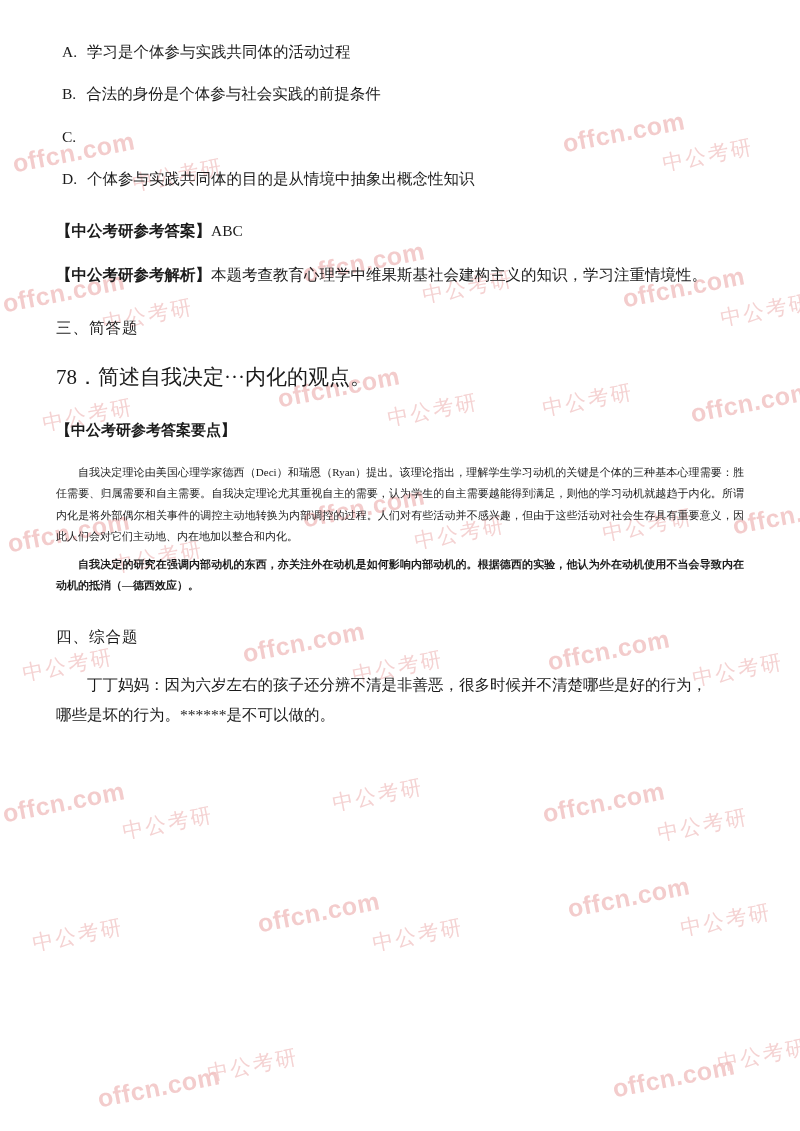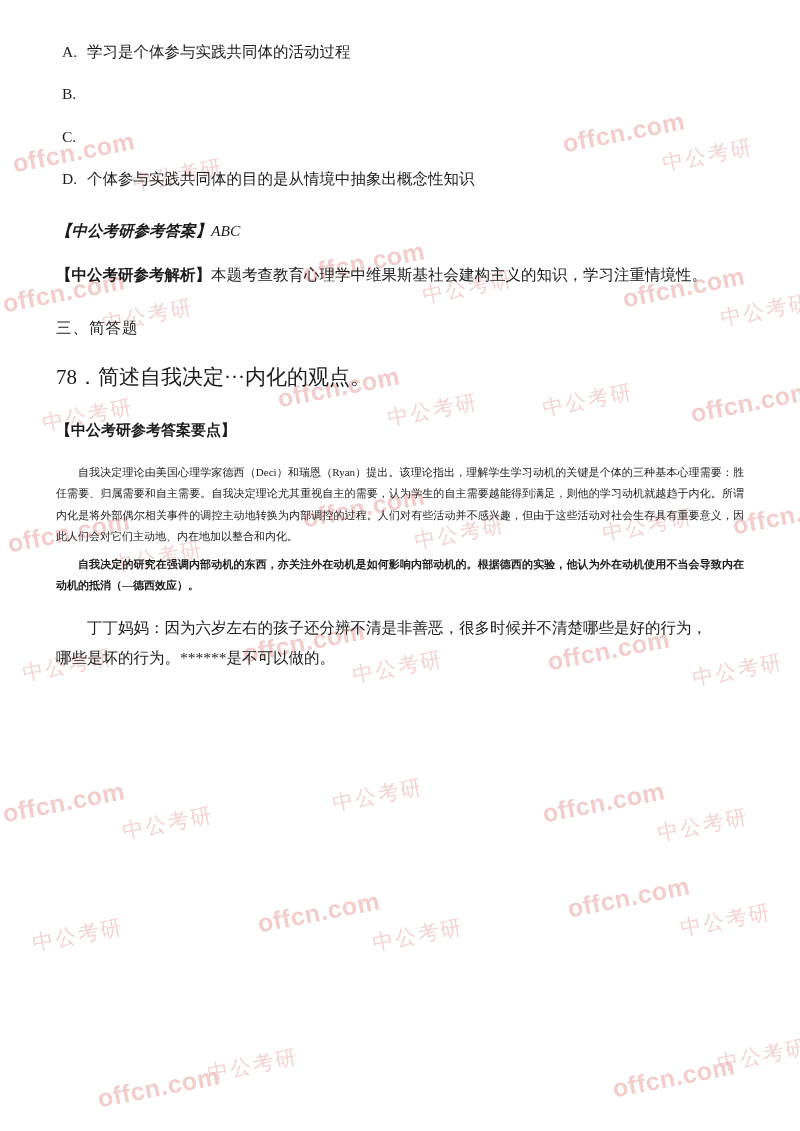--- a/index.html
+++ b/index.html
@@ -73,21 +73,20 @@
   .block {
     font-size: 15.5px;
     line-height: 1.72;
     margin: 0 0 17px 0;
   }
   .tag {
     font-weight: bold;
   }
   .ans-line {
     margin-top: 28px;
-    font-style: italic;
   }
   .section-title {
     font-size: 15.5px;
     margin: 30px 0 22px 0;
     letter-spacing: 1px;
   }
   .q-line {
     font-size: 21px;
     margin: 0 0 26px 0;
     line-height: 1.6;
@@ -177,20 +176,21 @@
   </div>
 
   <div id="content">
 
     <div class="opt">
       <span class="lbl">A.</span>
       <span>学习是个体参与实践共同体的活动过程</span>
     </div>
     <div class="opt">
       <span class="lbl">B.</span>
+      <span>合法的身份是个体参与社会实践的前提条件</span>
     </div>
     <div class="opt">
       <span class="lbl">C.</span>
     </div>
     <div class="opt">
       <span class="lbl">D.</span>
       <span>个体参与实践共同体的目的是从情境中抽象出概念性知识</span>
     </div>
 
     <div class="block ans-line">
@@ -203,19 +203,20 @@
 
     <div class="section-title">三、简答题</div>
 
     <div class="q-line">78．简述自我决定···内化的观点。</div>
 
     <div class="points-head">【中公考研参考答案要点】</div>
 
     <div class="para">自我决定理论由美国心理学家德西（Deci）和瑞恩（Ryan）提出。该理论指出，理解学生学习动机的关键是个体的三种基本心理需要：胜任需要、归属需要和自主需要。自我决定理论尤其重视自主的需要，认为学生的自主需要越能得到满足，则他的学习动机就越趋于内化。所谓内化是将外部偶尔相关事件的调控主动地转换为内部调控的过程。人们对有些活动并不感兴趣，但由于这些活动对社会生存具有重要意义，因此人们会对它们主动地、内在地加以整合和内化。</div>
     <div class="para last">自我决定的研究在强调内部动机的东西，亦关注外在动机是如何影响内部动机的。根据德西的实验，他认为外在动机使用不当会导致内在动机的抵消（—德西效应）。</div>
 
+    <div class="section-title">四、综合题</div>
 
 
     <div class="dialogue">丁丁妈妈：因为六岁左右的孩子还分辨不清是非善恶，很多时候并不清楚哪些是好的行为，</div>
     <div class="dialogue dialogue-cont">哪些是坏的行为。******是不可以做的。</div>
 
   </div>
 </div>
 
 </body></html>

